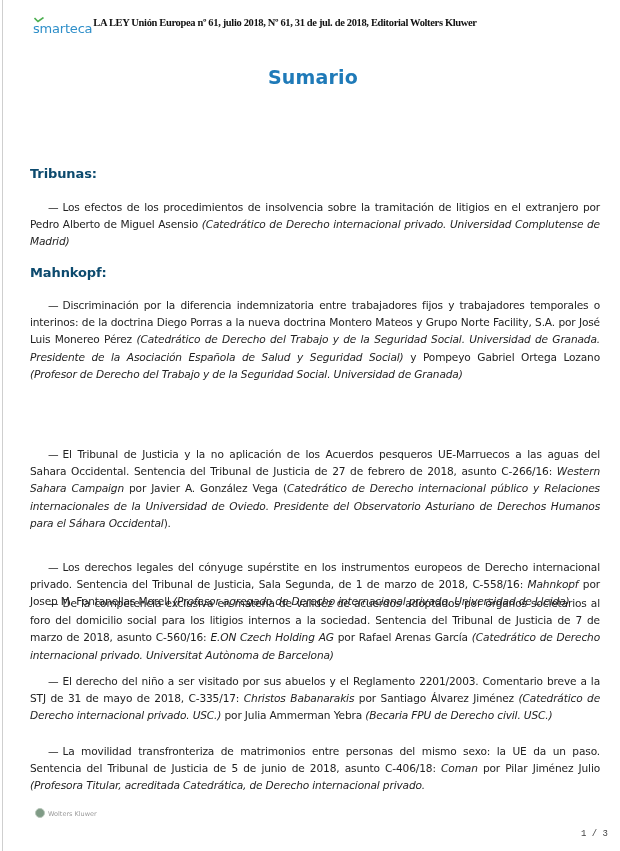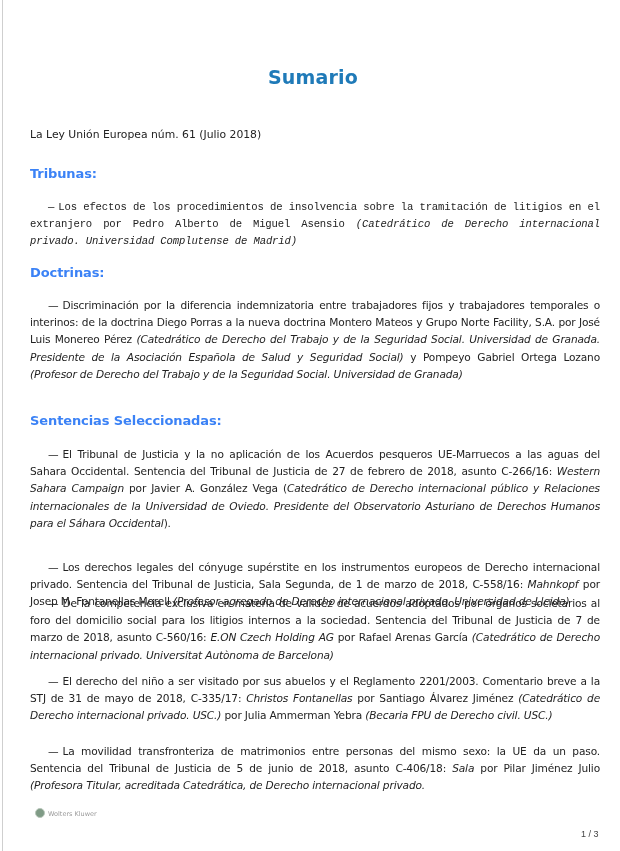--- a/index.html
+++ b/index.html
@@ -28,82 +28,89 @@
     }
     .title {
       position: absolute; left: 0; width: 620px; top: 66px; text-align: center;
       font-family: "DejaVu Sans", sans-serif; font-weight: bold; font-size: 19px;
       color: #1f7ab8; letter-spacing: 0.2px;
     }
     .issue {
       position: absolute; left: 27px; top: 128px; font-size: 10.8px; color: #222;
     }
     .section-heading {
-      position: absolute; left: 27px; font-weight: bold; font-size: 13px; color: #3b82f6;
+      position: absolute; left: 27px; font-weight: bold; font-size: 13px; color: #0c4a6e;
       letter-spacing: -0.1px;
     }
     .entry {
       position: absolute; left: 37px; width: 560px; font-size: 10.6px; line-height: 17.2px;
       text-align: justify; color: #222; letter-spacing: -0.15px;
     }
     .entry .dash { display: inline-block; margin-left: 18px; margin-right: 4px; }
     .entry i { font-style: italic; }
     .footer-logo {
       position: absolute; left: 32px; top: 808px; display: flex; align-items: flex-end;
       font-size: 6.5px; color: #9a9a9a;
     }
     .wk-icon {
       width: 8px; height: 8px; border-radius: 50%; background: #7f9b86; margin-right: 3px;
       border: 1px solid #b9c7bb;
     }
     .page-num {
-      position: absolute; left: 578px; top: 829px; font-family: Liberation Sans, sans-serif;
+      position: absolute; left: 578px; top: 829px; font-family: Liberation Mono, monospace;
       font-size: 9px; color: #444;
     }
   </style>
 </head>
 <body>
 
 <div class="page">
 
+  <div class="header">
+    <span class="logo">
+      <svg class="logo-mark" viewBox="0 0 10 6">
+        <path d="M0.5 1 L4 4.5 L9.5 0.5" stroke="#4caf50" stroke-width="1.6" fill="none"></path>
+      </svg>
+      <span>smarteca</span>
+    </span>
+    <span class="header-text">LA LEY Unión Europea nº 61, julio 2018, Nº 61, 31 de jul. de 2018, Editorial Wolters Kluwer</span>
+  </div>
 
   <div class="title">Sumario</div>
 
-  <div class="issue">La Ley Unión Europea núm. 61 (Julio 2018)</div>
 
   <div class="section-heading" style="top:166px">Tribunas:</div>
-  <div class="entry" style="top:199px; left:27px; width:570px;font-family:Liberation Mono, monospace;">
+  <div class="entry" style="top:199px; left:27px; width:570px;">
     <span class="dash">—</span><span>Los efectos de los procedimientos de insolvencia sobre la tramitación de litigios en el extranjero por Pedro Alberto de Miguel Asensio </span><i>(Catedrático de Derecho internacional privado. Universidad Complutense de Madrid)</i>
   </div>
 
-  <div class="section-heading" style="top:265px">Doctrinas:</div>
+  <div class="section-heading" style="top:265px">Mahnkopf:</div>
   <div class="entry" style="top:297px; left:27px; width:570px;">
     <span class="dash">—</span><span>Discriminación por la diferencia indemnizatoria entre trabajadores fijos y trabajadores temporales o interinos: de la doctrina Diego Porras a la nueva doctrina Montero Mateos y Grupo Norte Facility, S.A. por José Luis Monereo Pérez </span><i>(Catedrático de Derecho del Trabajo y de la Seguridad Social. Universidad de Granada. Presidente de la Asociación Española de Salud y Seguridad Social)</i><span> y Pompeyo Gabriel Ortega Lozano </span><i>(Profesor de Derecho del Trabajo y de la Seguridad Social. Universidad de Granada)</i>
   </div>
 
-  <div class="section-heading" style="top:413px">Sentencias Seleccionadas:</div>
 
   <div class="entry" style="top:446px; left:27px; width:570px;">
     <span class="dash">—</span><span>El Tribunal de Justicia y la no aplicación de los Acuerdos pesqueros UE-Marruecos a las aguas del Sahara Occidental. Sentencia del Tribunal de Justicia de 27 de febrero de 2018, asunto C-266/16: </span><i>Western Sahara Campaign</i><span> por Javier A. González Vega (</span><i>Catedrático de Derecho internacional público y Relaciones internacionales de la Universidad de Oviedo. Presidente del Observatorio Asturiano de Derechos Humanos para el Sáhara Occidental</i><span>).</span>
   </div>
 
   <div class="entry" style="top:559px; left:27px; width:570px;">
     <span class="dash">—</span><span>Los derechos legales del cónyuge supérstite en los instrumentos europeos de Derecho internacional privado. Sentencia del Tribunal de Justicia, Sala Segunda, de 1 de marzo de 2018, C-558/16: </span><i>Mahnkopf</i><span> por Josep M. Fontanellas Morell </span><i>(Profesor agregado de Derecho internacional privado. Universidad de Lleida)</i>
   </div>
 
   <div class="entry" style="top:595px; left:27px; width:570px;">
     <span class="dash">—</span><span>De la competencia exclusiva en materia de validez de acuerdos adoptados por órganos societarios al foro del domicilio social para los litigios internos a la sociedad. Sentencia del Tribunal de Justicia de 7 de marzo de 2018, asunto C-560/16: </span><i>E.ON Czech Holding AG</i><span> por Rafael Arenas García </span><i>(Catedrático de Derecho internacional privado. Universitat Autònoma de Barcelona)</i>
   </div>
 
   <div class="entry" style="top:673px; left:27px; width:570px;">
-    <span class="dash">—</span><span>El derecho del niño a ser visitado por sus abuelos y el Reglamento 2201/2003. Comentario breve a la STJ de 31 de mayo de 2018, C-335/17: </span><i>Christos Fontanellas</i><span> por Santiago Álvarez Jiménez </span><i>(Catedrático de Derecho internacional privado. USC.)</i><span> por Julia Ammerman Yebra </span><i>(Becaria FPU de Derecho civil. USC.)</i>
+    <span class="dash">—</span><span>El derecho del niño a ser visitado por sus abuelos y el Reglamento 2201/2003. Comentario breve a la STJ de 31 de mayo de 2018, C-335/17: </span><i>Christos Babanarakis</i><span> por Santiago Álvarez Jiménez </span><i>(Catedrático de Derecho internacional privado. USC.)</i><span> por Julia Ammerman Yebra </span><i>(Becaria FPU de Derecho civil. USC.)</i>
   </div>
 
   <div class="entry" style="top:743px; left:27px; width:570px;">
-    <span class="dash">—</span><span>La movilidad transfronteriza de matrimonios entre personas del mismo sexo: la UE da un paso. Sentencia del Tribunal de Justicia de 5 de junio de 2018, asunto C-406/18: </span><i>Sala</i><span> por Pilar Jiménez Julio </span><i>(Profesora Titular, acreditada Catedrática, de Derecho internacional privado.</i>
+    <span class="dash">—</span><span>La movilidad transfronteriza de matrimonios entre personas del mismo sexo: la UE da un paso. Sentencia del Tribunal de Justicia de 5 de junio de 2018, asunto C-406/18: </span><i>Coman</i><span> por Pilar Jiménez Julio </span><i>(Profesora Titular, acreditada Catedrática, de Derecho internacional privado.</i>
   </div>
 
   <div class="footer-logo">
     <span class="wk-icon"></span>
     <span>Wolters Kluwer</span>
   </div>
 
   <div class="page-num">1 / 3</div>
 </div>
 

